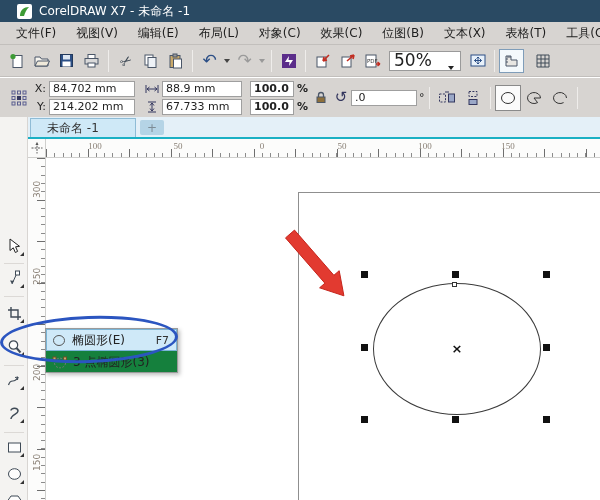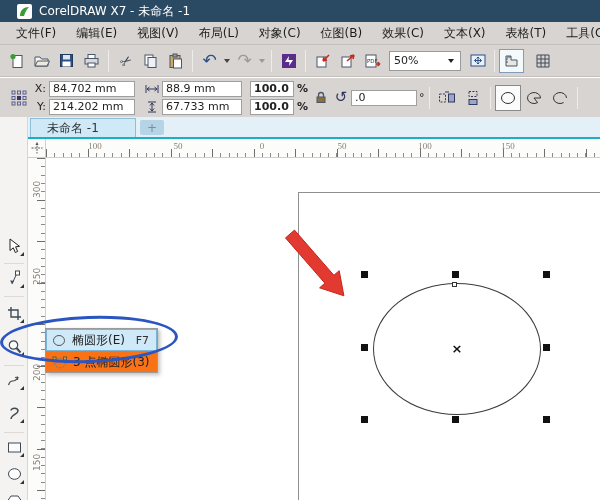--- a/index.html
+++ b/index.html
@@ -22,21 +22,21 @@
 
   
   .toolbar { position:absolute; left:0; top:45px; width:600px; height:32px; background:#d7d4d1;
              border-bottom:1px solid #c2bfbc; display:flex; align-items:center; padding-left:4px; overflow:hidden; }
   .tbtn { width:25px; height:24px; display:flex; align-items:center; justify-content:center; flex:0 0 auto; }
   .vsep { width:1px; height:22px; background:#b7b4b1; border-right:1px solid #efedeb; margin:0 4px; flex:0 0 auto; }
   .caret { width:0; height:0; border-left:3px solid transparent; border-right:3px solid transparent;
            border-top:4px solid #444; margin:0 2px; flex:0 0 auto; }
   .caret.dis { border-top-color:#999; }
   .zoombox { width:72px; height:20px; background:#fff; border:1px solid #9a9a9a; display:flex;
-             align-items:center; font-size:11px; padding:0 4px; margin:0 4px; flex:0 0 auto; }
+             align-items:flex-end; font-size:17px; padding:0 4px; margin:0 4px; flex:0 0 auto; }
   .zoombox .zv { flex:1; }
   .boxbtn { border:1px solid #7f9db9; background:#f4f9fc; }
   .glyph { font-size:14px; line-height:1; }
 
   
   .propbar { position:absolute; left:0; top:78px; width:600px; height:40px; background:#d7d4d1;
              border-bottom:1px solid #c2bfbc; display:flex; align-items:center; padding-left:6px; overflow:hidden; }
   .pcol { display:flex; flex-direction:column; gap:2px; margin-right:4px; }
   .prow { display:flex; align-items:center; height:16px; gap:3px; }
   .plab { font-size:11px; color:#222; width:14px; text-align:right; }
@@ -89,21 +89,21 @@
   .page-edge-v { position:absolute; left:252px; top:34px; width:1px; height:308px; background:#8f8f8f; }
   .obj-ellipse { position:absolute; left:327px; top:125px; width:168px; height:132px;
                  border:1px solid #3b3b3b; border-radius:50%; }
   .handle { position:absolute; width:7px; height:7px; background:#111; }
   .center-x { position:absolute; left:411px; top:191px; transform:translate(-50%,-54%);
               font-size:13px; font-weight:bold; color:#111; }
   .top-node { position:absolute; left:406px; top:124px; width:5px; height:5px; background:#fff; border:1px solid #333; }
   .arrow-svg { position:absolute; left:230px; top:64px; }
 
   
-  .flyout { position:absolute; left:45px; top:328px; width:113px; height:45px; background:#f97316;
+  .flyout { position:absolute; left:45px; top:328px; width:133px; height:45px; background:#15803d;
             border:1px solid #9a9a9a; box-shadow:2px 2px 4px rgba(0,0,0,.25); z-index:30; }
   .fl-row { height:22px; display:flex; align-items:center; padding:0 6px; gap:6px; font-size:12px; color:#222; }
   .fl-row.active { background:#cfe9f8; outline:1px solid #79b4d6; outline-offset:-1px; }
   .fl-label { flex:1; white-space:nowrap; }
   .fl-short { font-size:11px; color:#333; padding-right:2px; }
 
   .annotation-ellipse { position:absolute; left:0px; top:316px; width:178px; height:47px;
             border:3px solid #2b55c0; border-radius:50%; transform:rotate(-2deg); z-index:40; }
 
   svg { display:block; }
@@ -118,26 +118,26 @@
       <svg width="11" height="11" viewBox="0 0 11 11">
           <path d="M1,10 C1,4 5,1 10,1 C7,4 6,7 5,10 Z" fill="#3d9b35"></path>
         </svg>
     </span>
     <span class="title-text">CorelDRAW X7 - 未命名 -1</span>
   </div>
 
   <nav class="menubar">
 
   <span class="mi">文件(F)</span>
+      <span class="mi">视图(V)</span>
       <span class="mi">编辑(E)</span>
-      <span class="mi">视图(V)</span>
       <span class="mi">布局(L)</span>
       <span class="mi">对象(C)</span>
+      <span class="mi">效果(C)</span>
       <span class="mi">位图(B)</span>
-      <span class="mi">效果(C)</span>
       <span class="mi">文本(X)</span>
       <span class="mi">表格(T)</span>
       <span class="mi">工具(O)</span>
     </nav>
 
   <div class="toolbar">
     <span class="tbtn">
       <svg width="16" height="16" viewBox="0 0 16 16">
           <rect x="4" y="2.5" width="9" height="12" fill="#fff" stroke="#4a5668"></rect>
           <circle cx="4" cy="3.5" r="2.6" fill="#3d9b35"></circle>

